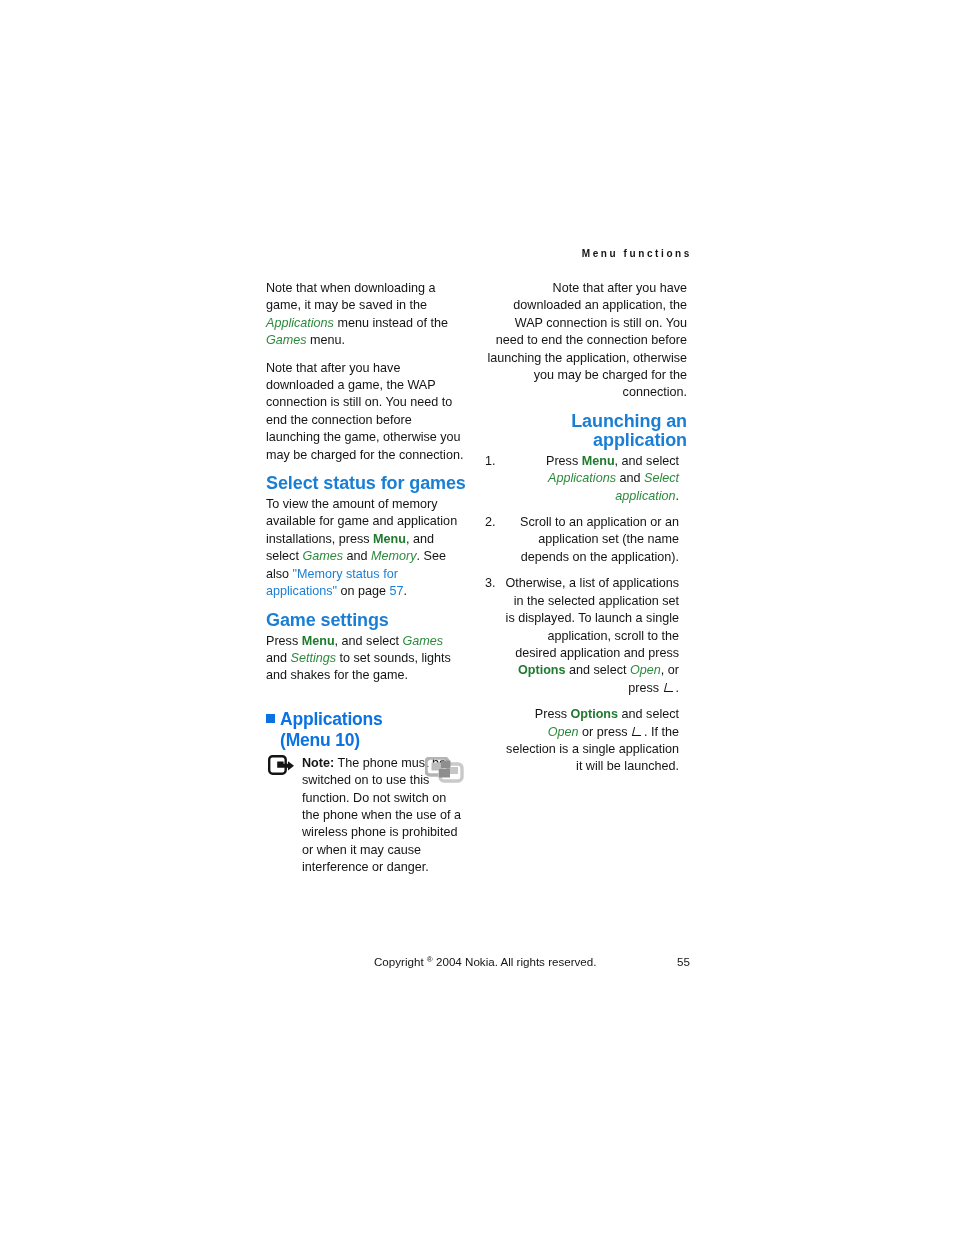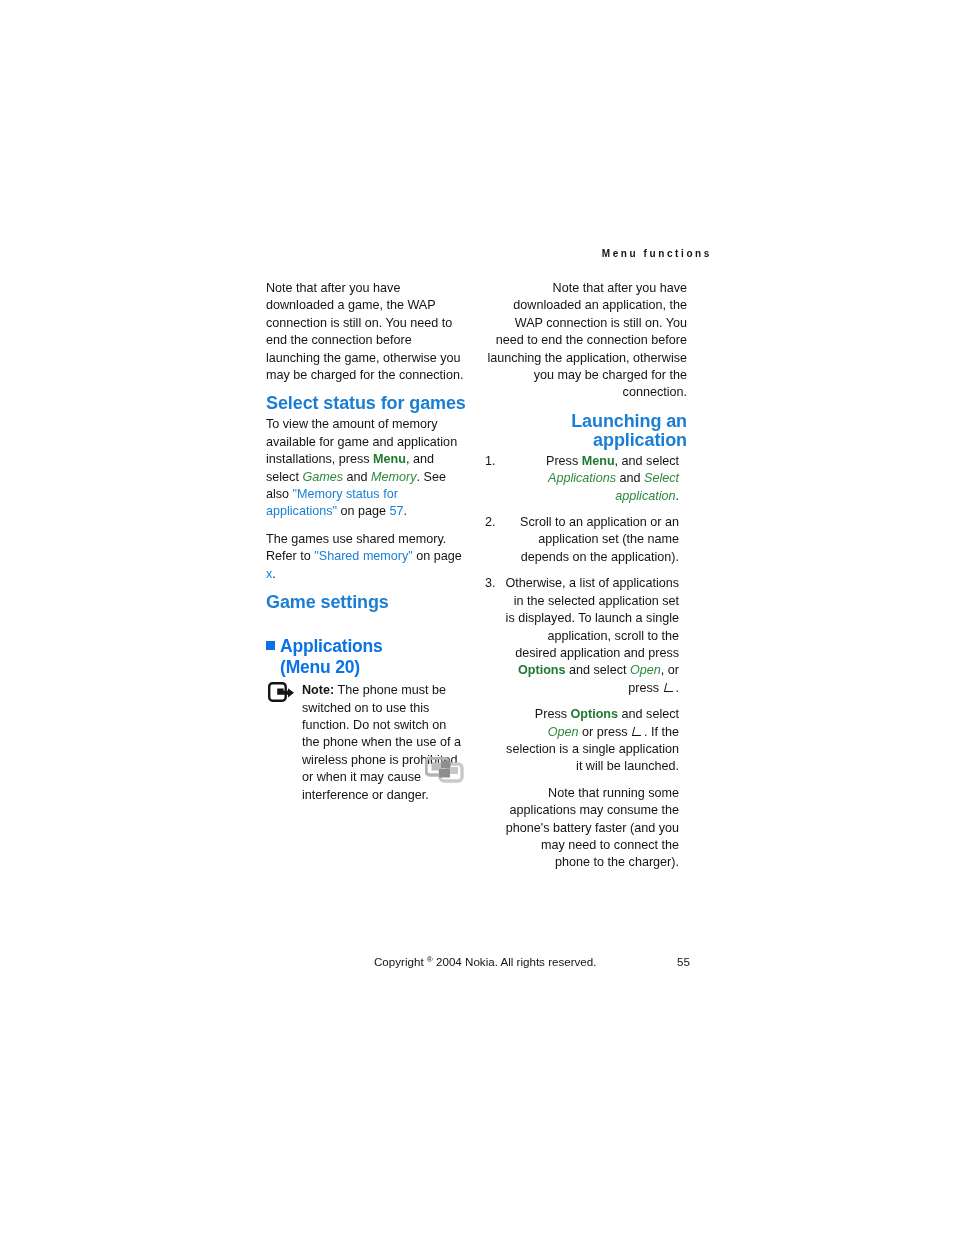--- a/index.html
+++ b/index.html
@@ -29,21 +29,20 @@
   .running-header {
     position: absolute;
     left: 0;
     top: 248px;
     width: 692px;
     text-align: right;
     font-size: 10px;
     font-weight: bold;
     letter-spacing: 2.6px;
     color: #141414;
-    padding-left: 20px;
   }
 
   
   .col {
     position: absolute;
     top: 280px;
     font-size: 12.6px;
     line-height: 17.4px;
     color: #141414;
   }
@@ -196,34 +195,35 @@
 </style>
 </head>
 <body>
 
 <div class="page">
 
   <div class="running-header">Menu functions</div>
 
   <div class="col col-left">
 
+    <p><span>Note that when downloading a game, it may be saved in the </span><span class="mono-green">Applications</span><span> menu instead of the </span><span class="mono-green">Games</span><span> menu.</span></p>
 
     <p>Note that after you have downloaded a game, the WAP connection is still on. You need to end the connection before launching the game, otherwise you may be charged for the connection.</p>
 
     <h2 class="sub">Select status for games</h2>
 
     <p><span>To view the amount of memory available for game and application installations, press </span><span class="bold-green">Menu</span><span>, and select </span><span class="mono-green">Games</span><span> and </span><span class="mono-green">Memory</span><span>. See also </span><span class="xref">"Memory status for applications"</span><span> on page </span><span class="xref">57</span><span>.</span></p>
 
-    <p><span>The games use shared memory. Refer to </span><span class="xref">"Shared memory"</span><span> on page </span><span class="xref">x</span><span>.</span></p>
 
     <h2 class="sub">Game settings</h2>
 
+    <p><span>Press </span><span class="bold-green">Menu</span><span>, and select </span><span class="mono-green">Games</span><span> and </span><span class="mono-green">Settings</span><span> to set sounds, lights and shakes for the game.</span></p>
 
     <h1 class="chapter">
-      <span class="bullet"></span><span>Applications</span><span class="line2">(Menu 20)</span>
+      <span class="bullet"></span><span>Applications</span><span class="line2">(Menu 10)</span>
     </h1>
 
     <div class="note-block">
       <span class="note-icon">
         <svg width="30" height="22" viewBox="0 0 30 22" xmlns="http://www.w3.org/2000/svg">
           <rect x="1.2" y="1.2" width="16.5" height="17.5" rx="3.4" ry="3.4" fill="none" stroke="#141414" stroke-width="2.4"></rect>
           <path d="M9.2 6.6 h6.4 v2.2 h4.4 v-2.6 l6.0 4.6 l-6.0 4.6 v-2.6 h-10.8 z" fill="#141414"></path>
         </svg>
       </span>
       <p><span class="b">Note:</span><span> The phone must be switched on to use this function. Do not switch on the phone when the use of a wireless phone is prohibited or when it may cause interference or danger.</span></p>
@@ -251,21 +251,20 @@
     <ol class="steps">
       <li>
         <p><span>Press </span><span class="bold-green">Menu</span><span>, and select </span><span class="mono-green">Applications</span><span> and </span><span class="mono-green">Select application</span><span>.</span></p>
       </li>
       <li>
         <p>Scroll to an application or an application set (the name depends on the application).</p>
       </li>
       <li>
         <p><span>Otherwise, a list of applications in the selected application set is displayed. To launch a single application, scroll to the desired application and press </span><span class="bold-green">Options</span><span> and select </span><span class="mono-green">Open</span><span>, or press </span><span class="keyglyph"></span><span>.</span></p>
         <p><span>Press </span><span class="bold-green">Options</span><span> and select </span><span class="mono-green">Open</span><span> or press </span><span class="keyglyph"></span><span>. If the selection is a single application it will be launched.</span></p>
-        <p>Note that running some applications may consume the phone's battery faster (and you may need to connect the phone to the charger).</p>
       </li>
     </ol>
 
   </div>
 
   <div class="footer">
     <span class="copy"><span>Copyright</span> <sup>®</sup> <span>2004 Nokia. All rights reserved.</span></span>
     <span class="pageno">55</span>
   </div>
 

